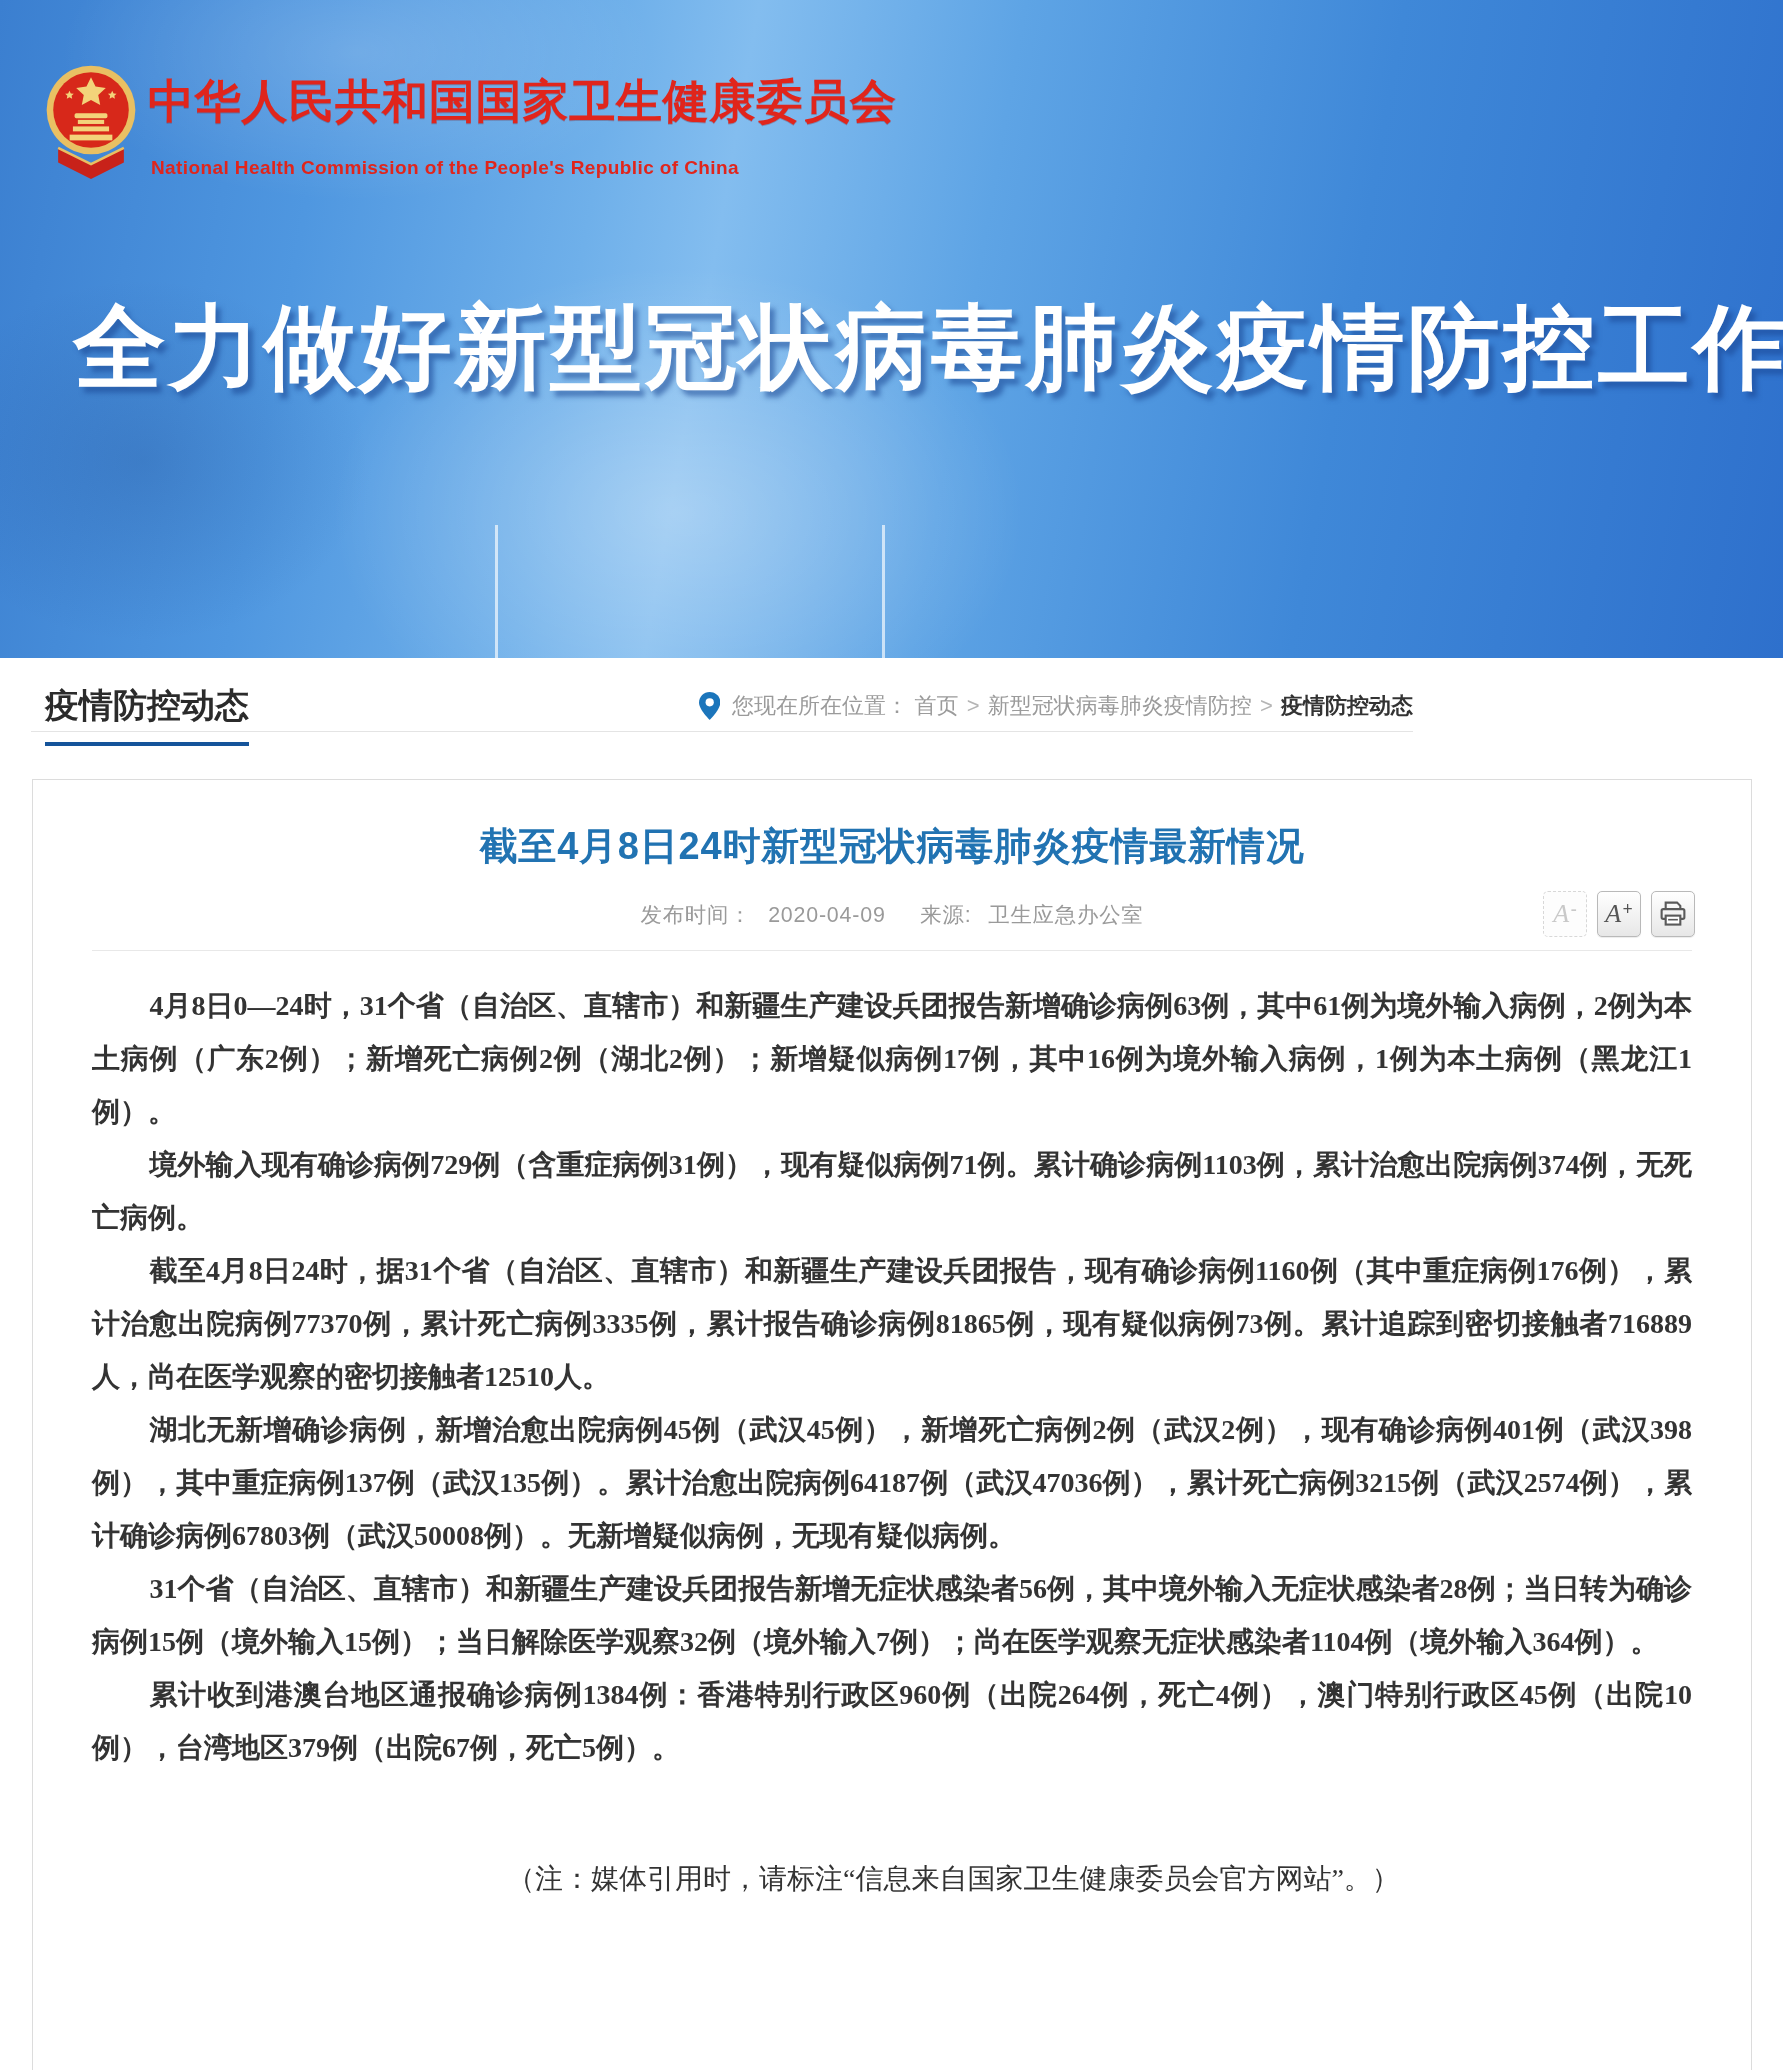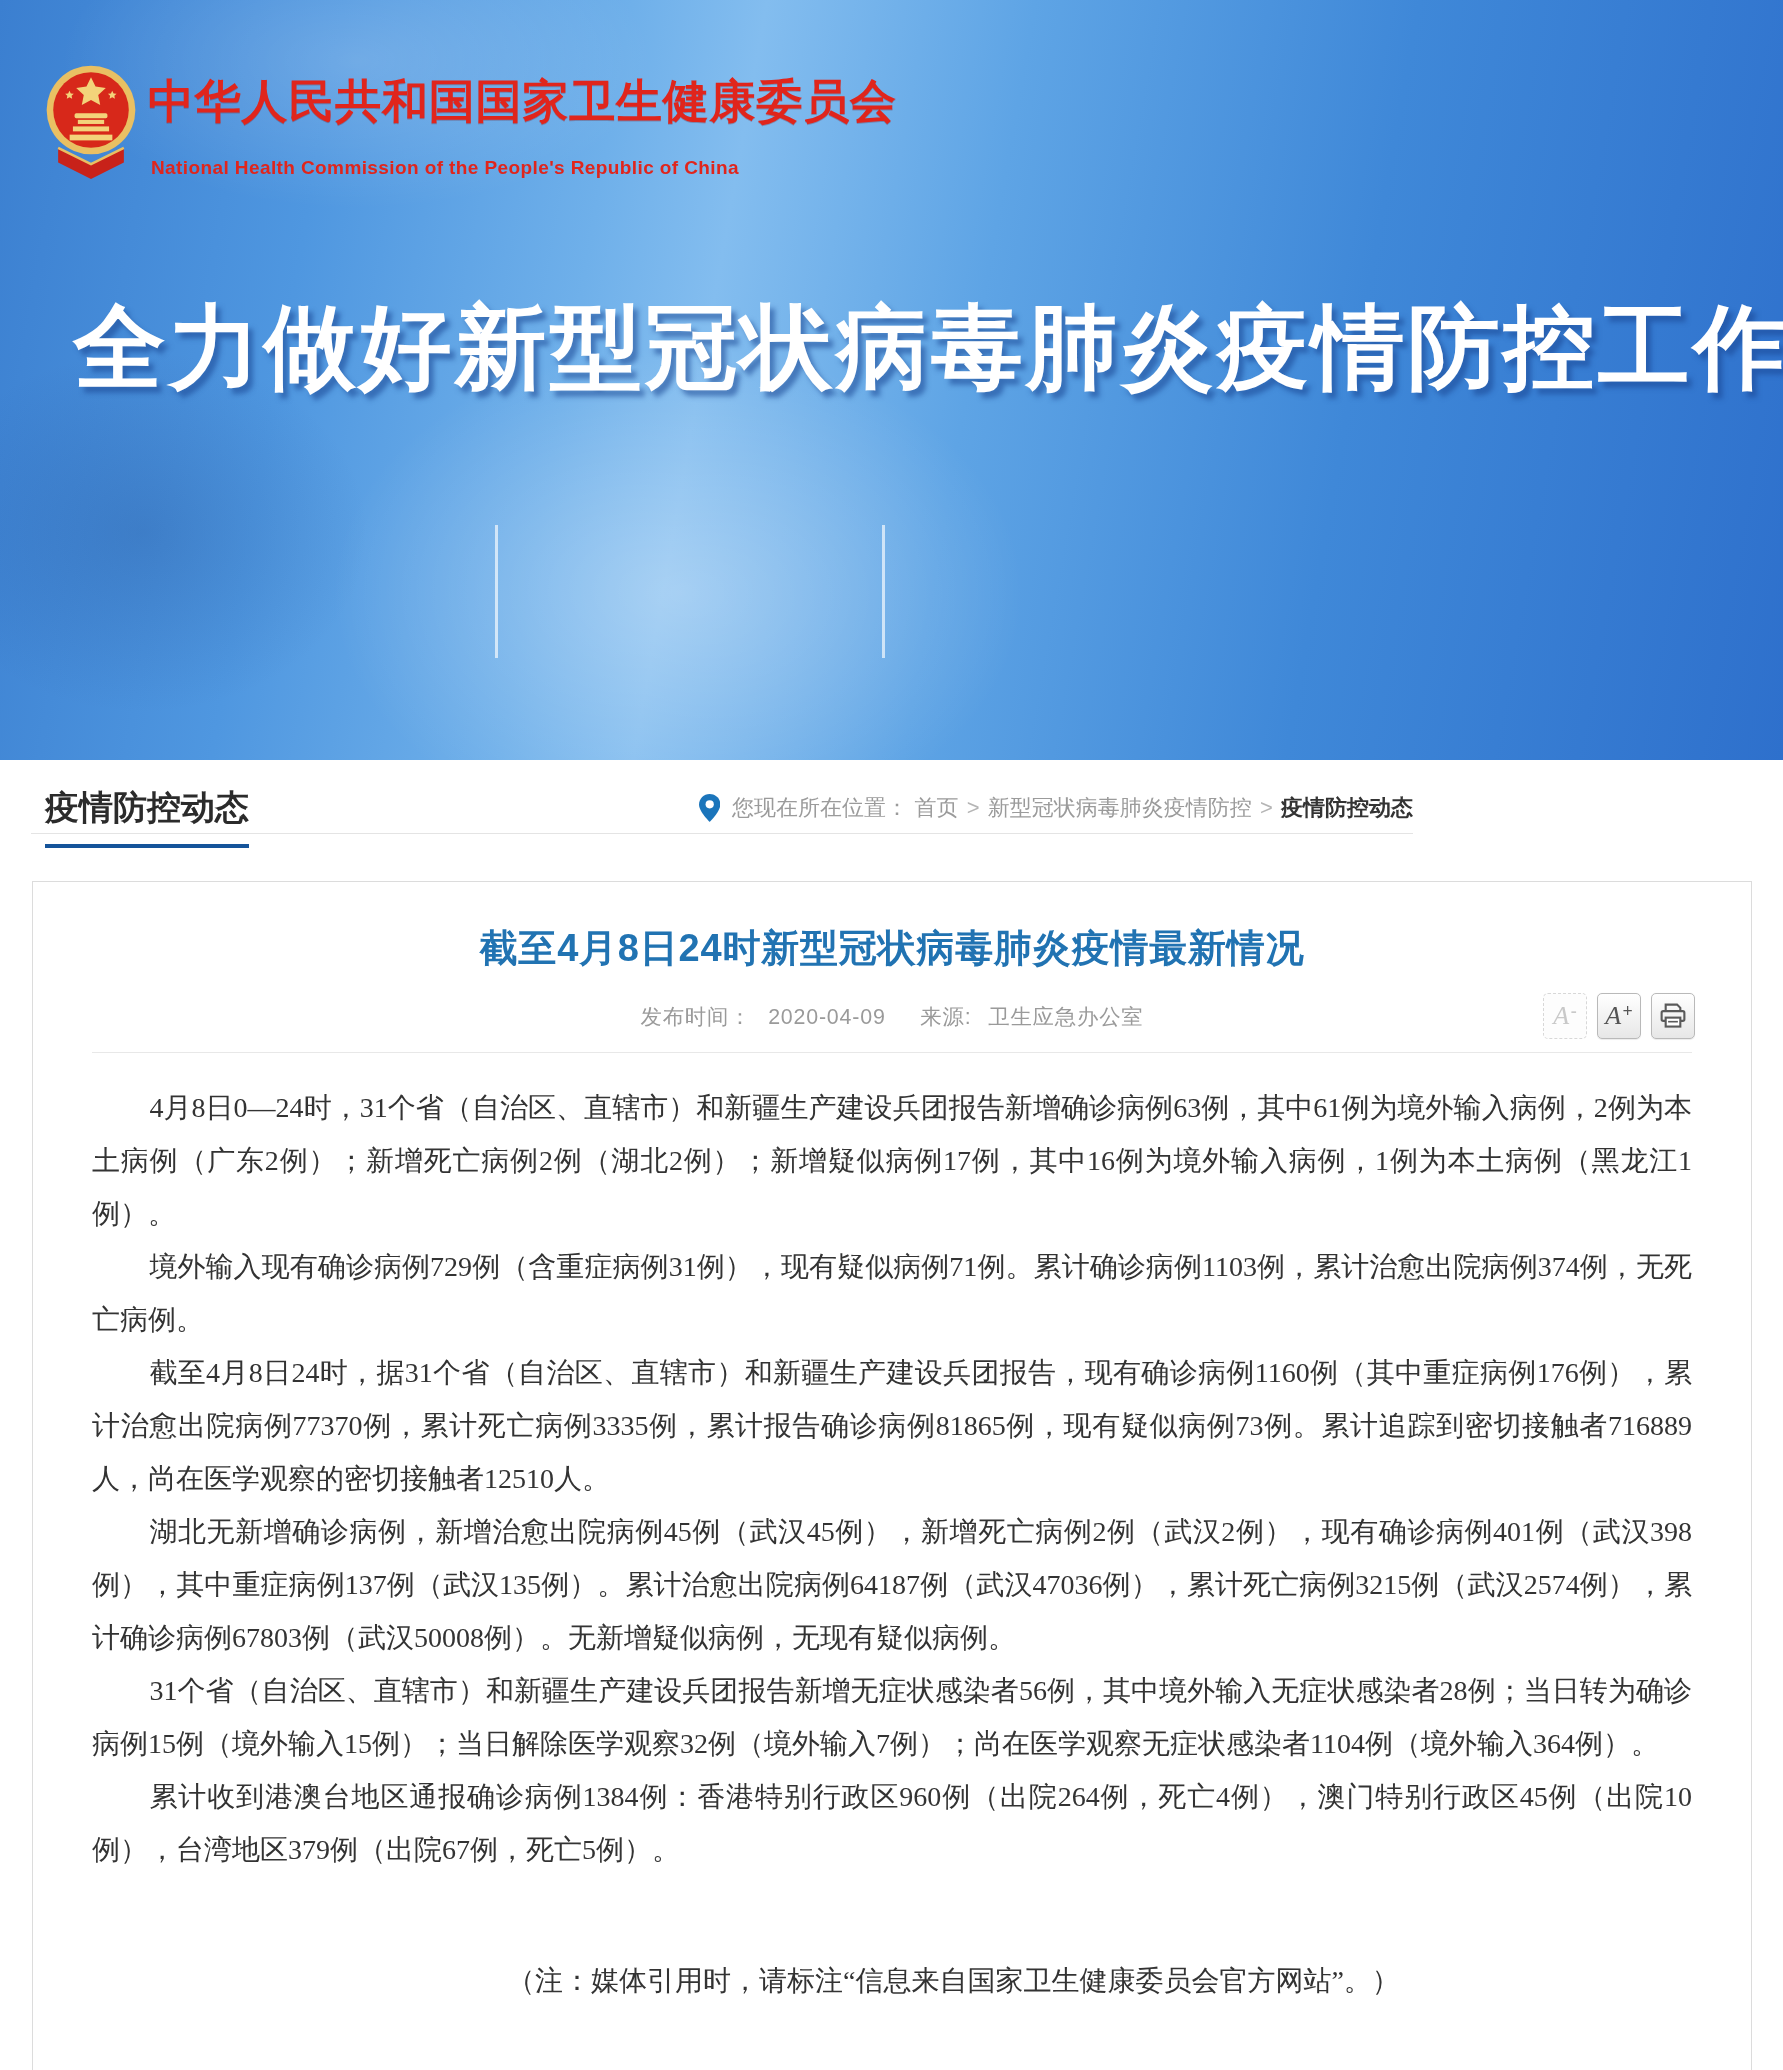--- a/index.html
+++ b/index.html
@@ -3,21 +3,21 @@
 <meta charset="utf-8">
 <style>
   html,body{margin:0;padding:0;}
   body{
     width:1784px;height:2071px;overflow:hidden;background:#ffffff;
     font-family:"Liberation Sans","DejaVu Sans",sans-serif;
     -webkit-font-smoothing:antialiased;
   }
   
   .hero{
-    position:relative;width:1784px;height:760px;
+    position:relative;width:1784px;height:658px;
     background:
       radial-gradient(ellipse 576px 411px at 38% 78%, rgba(255,255,255,0.30), rgba(255,255,255,0) 60%),
       radial-gradient(ellipse 411px 329px at 8% 70%, rgba(22,62,132,0.22), rgba(22,62,132,0) 55%),
       radial-gradient(ellipse 493px 247px at 20% 8%, rgba(255,255,255,0.18), rgba(255,255,255,0) 60%),
       linear-gradient(100deg,#3b7fd0 0%,#4f97e0 18%,#6fb0ea 33%,#83bdef 40%,#5ea4e5 54%,#3f88d8 74%,#2e70cc 100%);
   }
   .emblem{position:absolute;left:45px;top:59px;width:92px;height:125px;}
   .site-cn{
     position:absolute;left:148px;top:71px;
     font-size:46px;font-weight:bold;color:#e0251c;letter-spacing:0.8px;white-space:nowrap;
@@ -80,20 +80,21 @@
     color:#555;box-shadow:0 0.8px 0.8px rgba(0,0,0,0.08);
   }
   .toolbtn .letter{font-size:26px;font-style:italic;line-height:1;}
   .toolbtn sup{font-size:18px;font-weight:bold;line-height:1;margin-left:1.6px;transform:translateY(-5px);}
   .divider{margin:0;margin-top:21.4px;border:none;border-top:1.6px solid #e8e8e8;}
   .body-text{margin-top:28px;}
   .body-text p{
     margin:0;font-size:28px;line-height:53px;color:#333;
     text-align:justify;text-indent:2.05em;
     font-family:"Liberation Serif","DejaVu Serif",serif;
+    font-weight:bold;
   }
   .note{
     margin:0;margin-top:82px;margin-left:415px;
     font-size:28px;line-height:46px;color:#333;
     font-family:"Liberation Serif","DejaVu Serif",serif;
   }
 </style>
 </head>
 <body>
 

